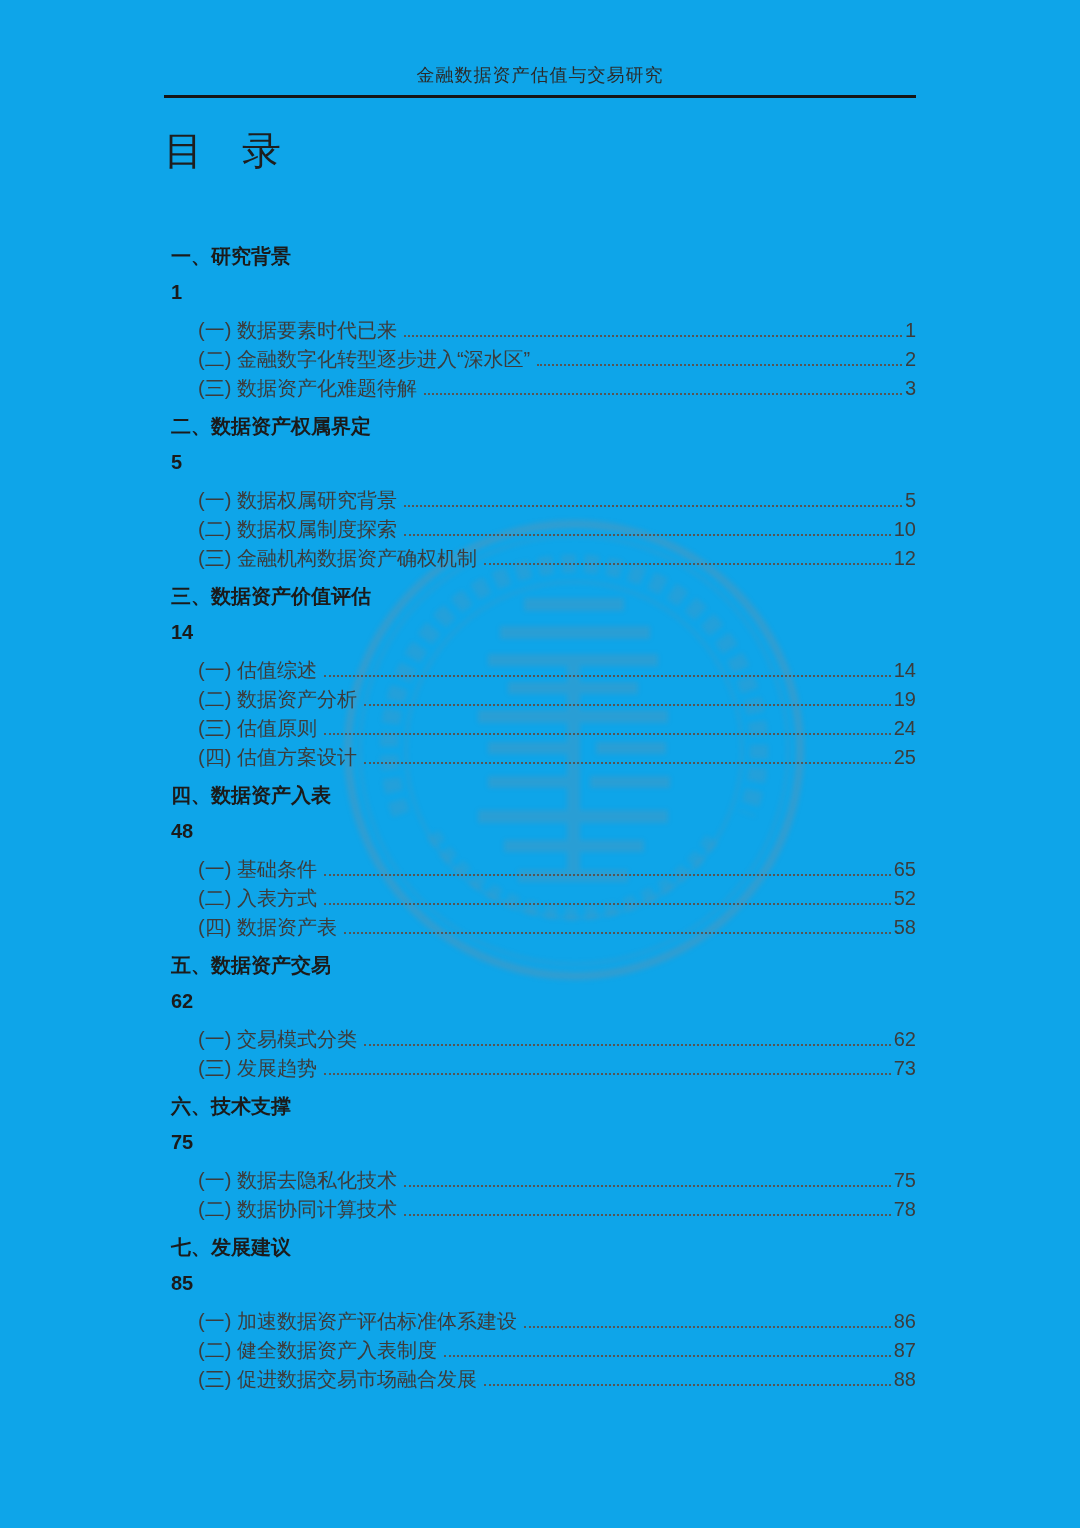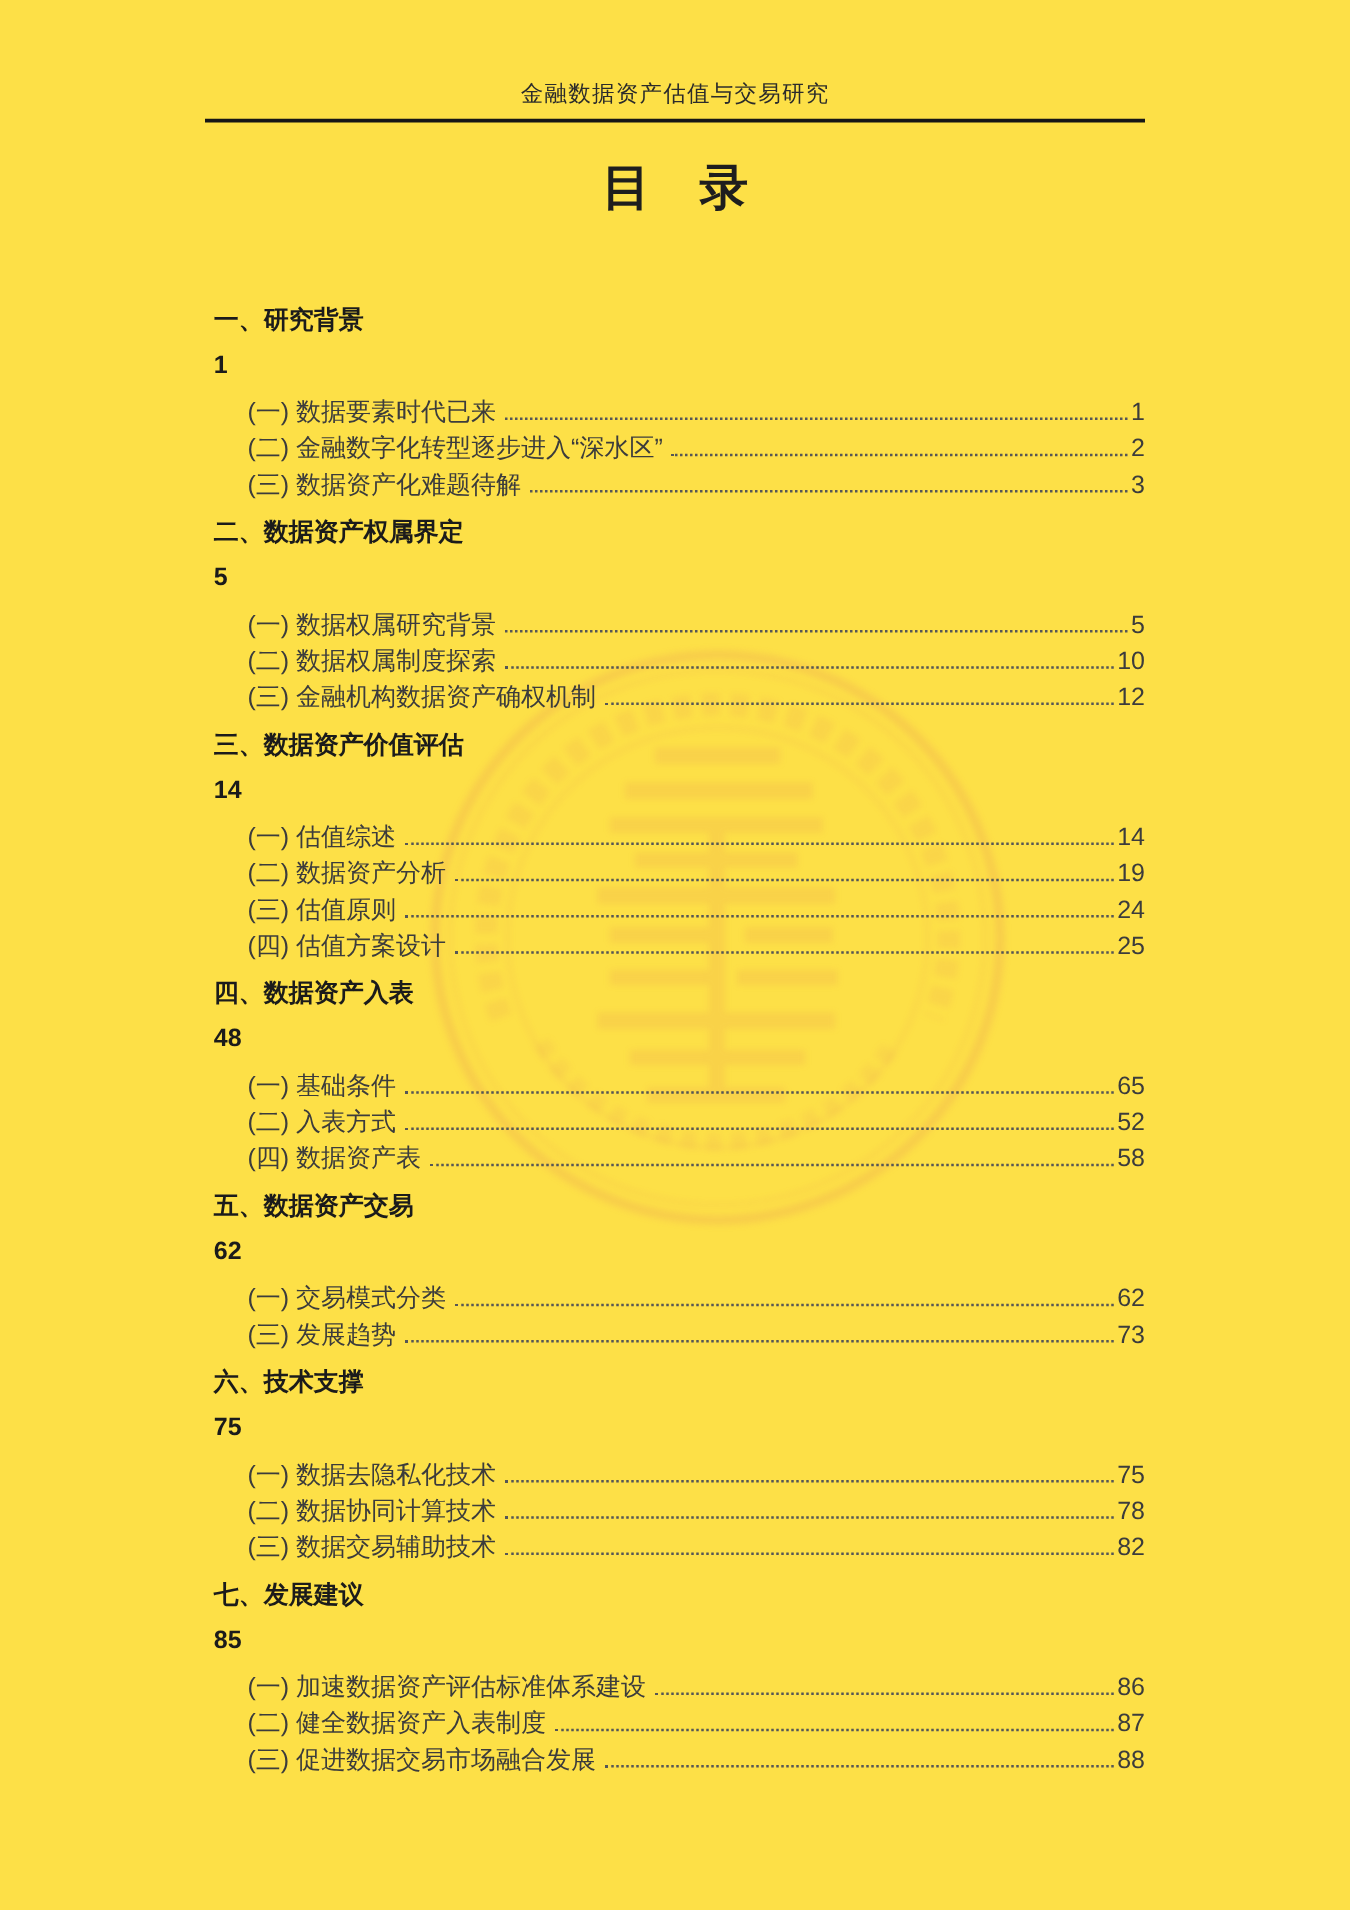--- a/index.html
+++ b/index.html
@@ -10,21 +10,21 @@
   body {
     width: 1080px;
     height: 1528px;
     position: relative;
     overflow: hidden;
     font-family: "Liberation Sans", "DejaVu Sans", sans-serif;
   }
   .page {
     position: absolute;
     inset: 0;
-    background: #fde047;
+    background: #0ea5e9;
   }
   
   .watermark {
     position: absolute;
     left: 338px;
     top: 514px;
     width: 472px;
     height: 472px;
     filter: blur(2.5px);
     pointer-events: none;
@@ -41,23 +41,23 @@
     font-size: 18px;
     line-height: 22px;
     color: #2b2b2b;
     letter-spacing: 1px;
   }
   .header-rule {
     border-top: 3px solid #161616;
     margin-top: 9px;
   }
   .page-title {
-    text-align: center;
+    text-align: left;
     font-size: 39px;
-    font-weight: 700;
+    font-weight: 400;
     color: #1e1e1e;
     margin: 30px 0 0 0;
     line-height: 46px;
   }
   .toc {
     margin-top: 68px;
   }
   .toc-row {
     display: flex;
     align-items: baseline;
@@ -272,25 +272,20 @@
     <span class="leader"></span>
     <span class="pg">75</span>
   </div>
 
   <div class="toc-row toc-sub">
     <span class="lbl">(二) 数据协同计算技术</span>
     <span class="leader"></span>
     <span class="pg">78</span>
   </div>
 
-  <div class="toc-row toc-sub">
-    <span class="lbl">(三) 数据交易辅助技术</span>
-    <span class="leader"></span>
-    <span class="pg">82</span>
-  </div>
 </div>
   </div>
 
   <div class="toc-section">
     <div class="toc-row toc-main">
       <span class="lbl">七、发展建议</span>
       <span class="leader"></span>
       <span class="pg">85</span>
     </div>
     <div class="items">

